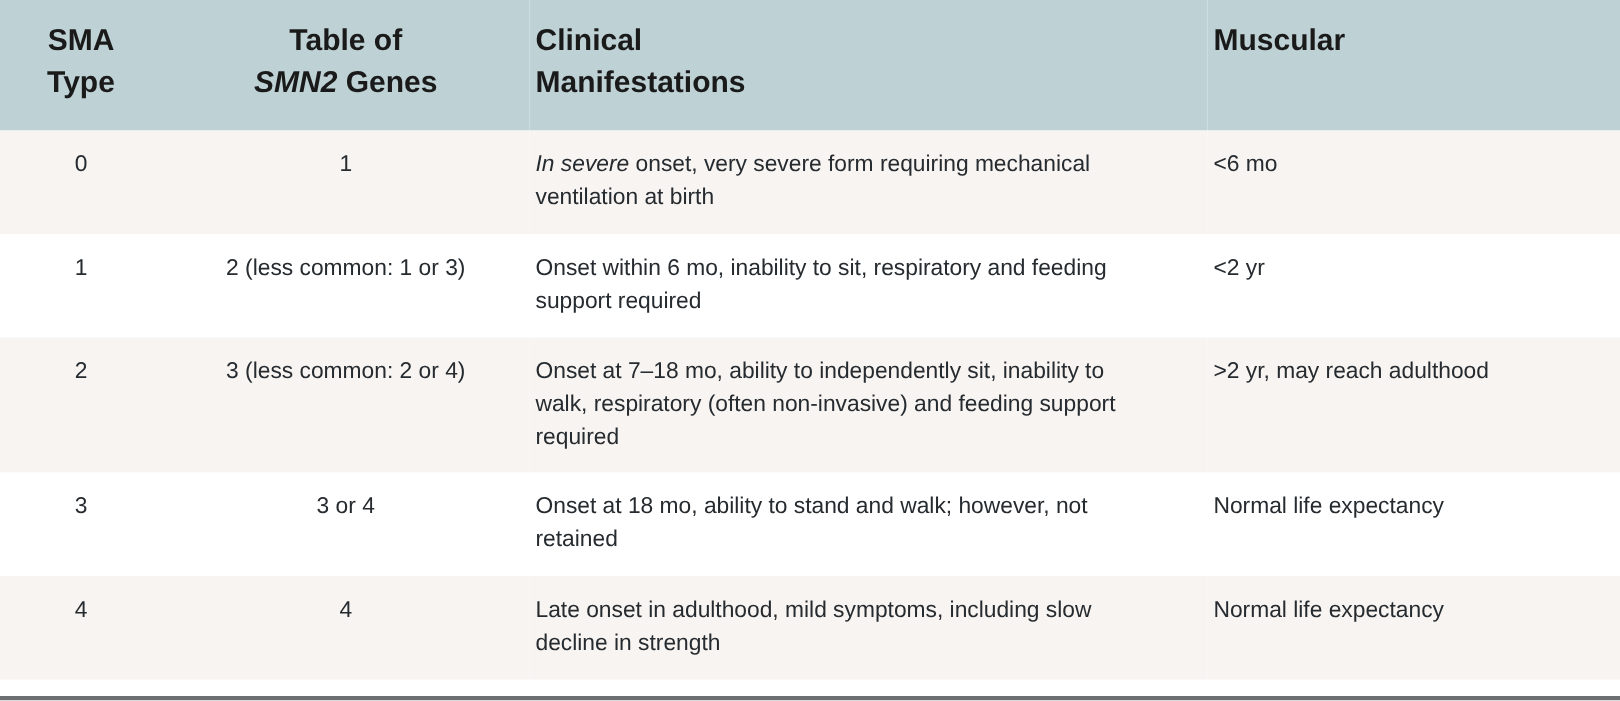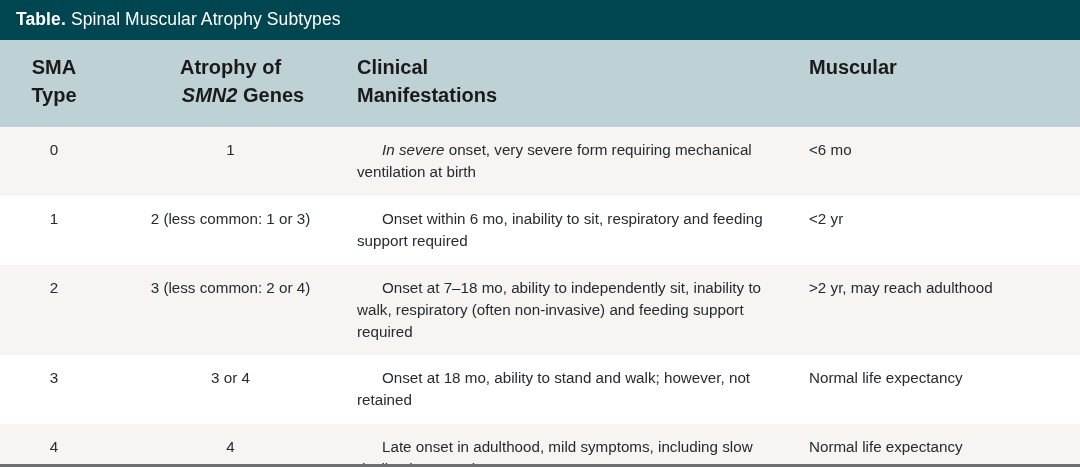--- a/index.html
+++ b/index.html
@@ -101,48 +101,44 @@
   td.col-clinical {
     padding-left: 4px;
     padding-right: 34px;
   }
   td.col-survival {
     padding-left: 4px;
     padding-right: 0;
   }
   .ital {
     font-style: italic;
-    margin-left: 25px;
   }
   
 </style>
 </head>
 <body>
 
 <div class="table-figure">
 
-  <div class="table-title-bar">
-    <span class="title-text"><span class="title-label">Table.</span><span style="margin-left:5px;">Spinal Muscular Atrophy Subtypes</span></span>
-  </div>
 
   <table class="tbl">
     <colgroup>
       <col class="c-type">
       <col class="c-genes">
       <col class="c-clinical">
       <col class="c-survival">
     </colgroup>
     <thead>
       <tr>
         <th class="center">
           <span>SMA</span><br>
           <span>Type</span>
         </th>
         <th class="center">
-          <span>Atrophy of</span><br>
+          <span>Table of</span><br>
           <span class="ital">SMN2</span><span> Genes</span>
         </th>
         <th style="padding-left:4px;">
           <span>Clinical</span><br>
           <span>Manifestations</span>
         </th>
         <th style="padding-left:4px;">
           <span>Muscular</span>
         </th>
       </tr>

